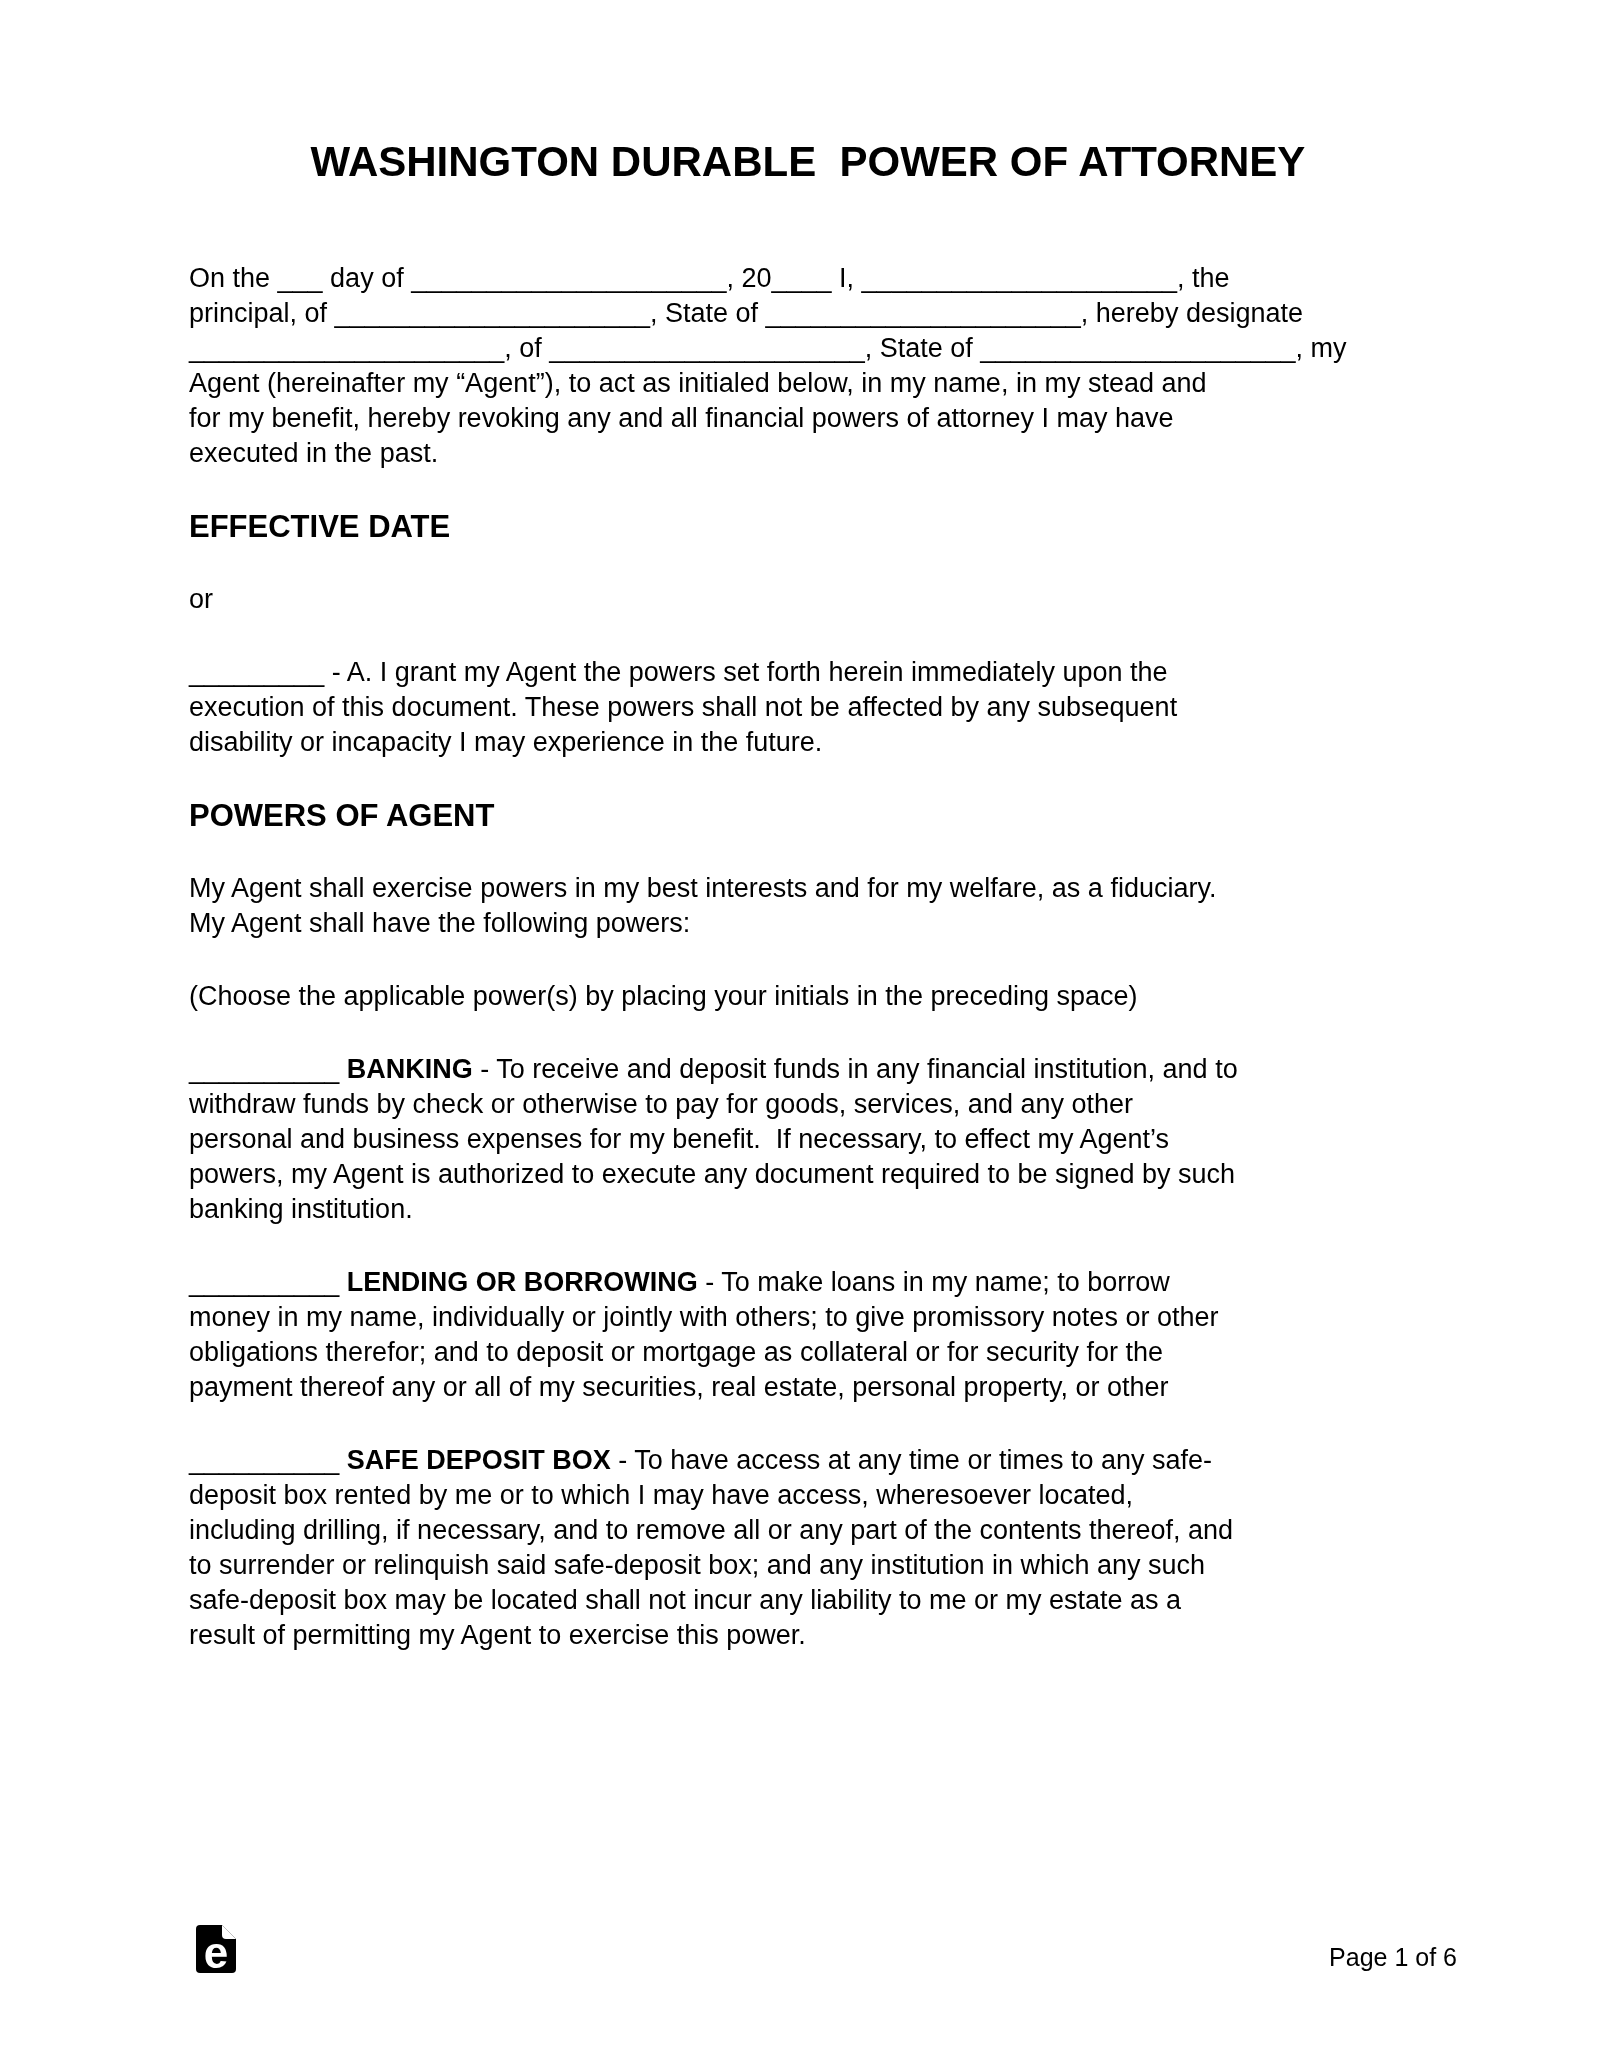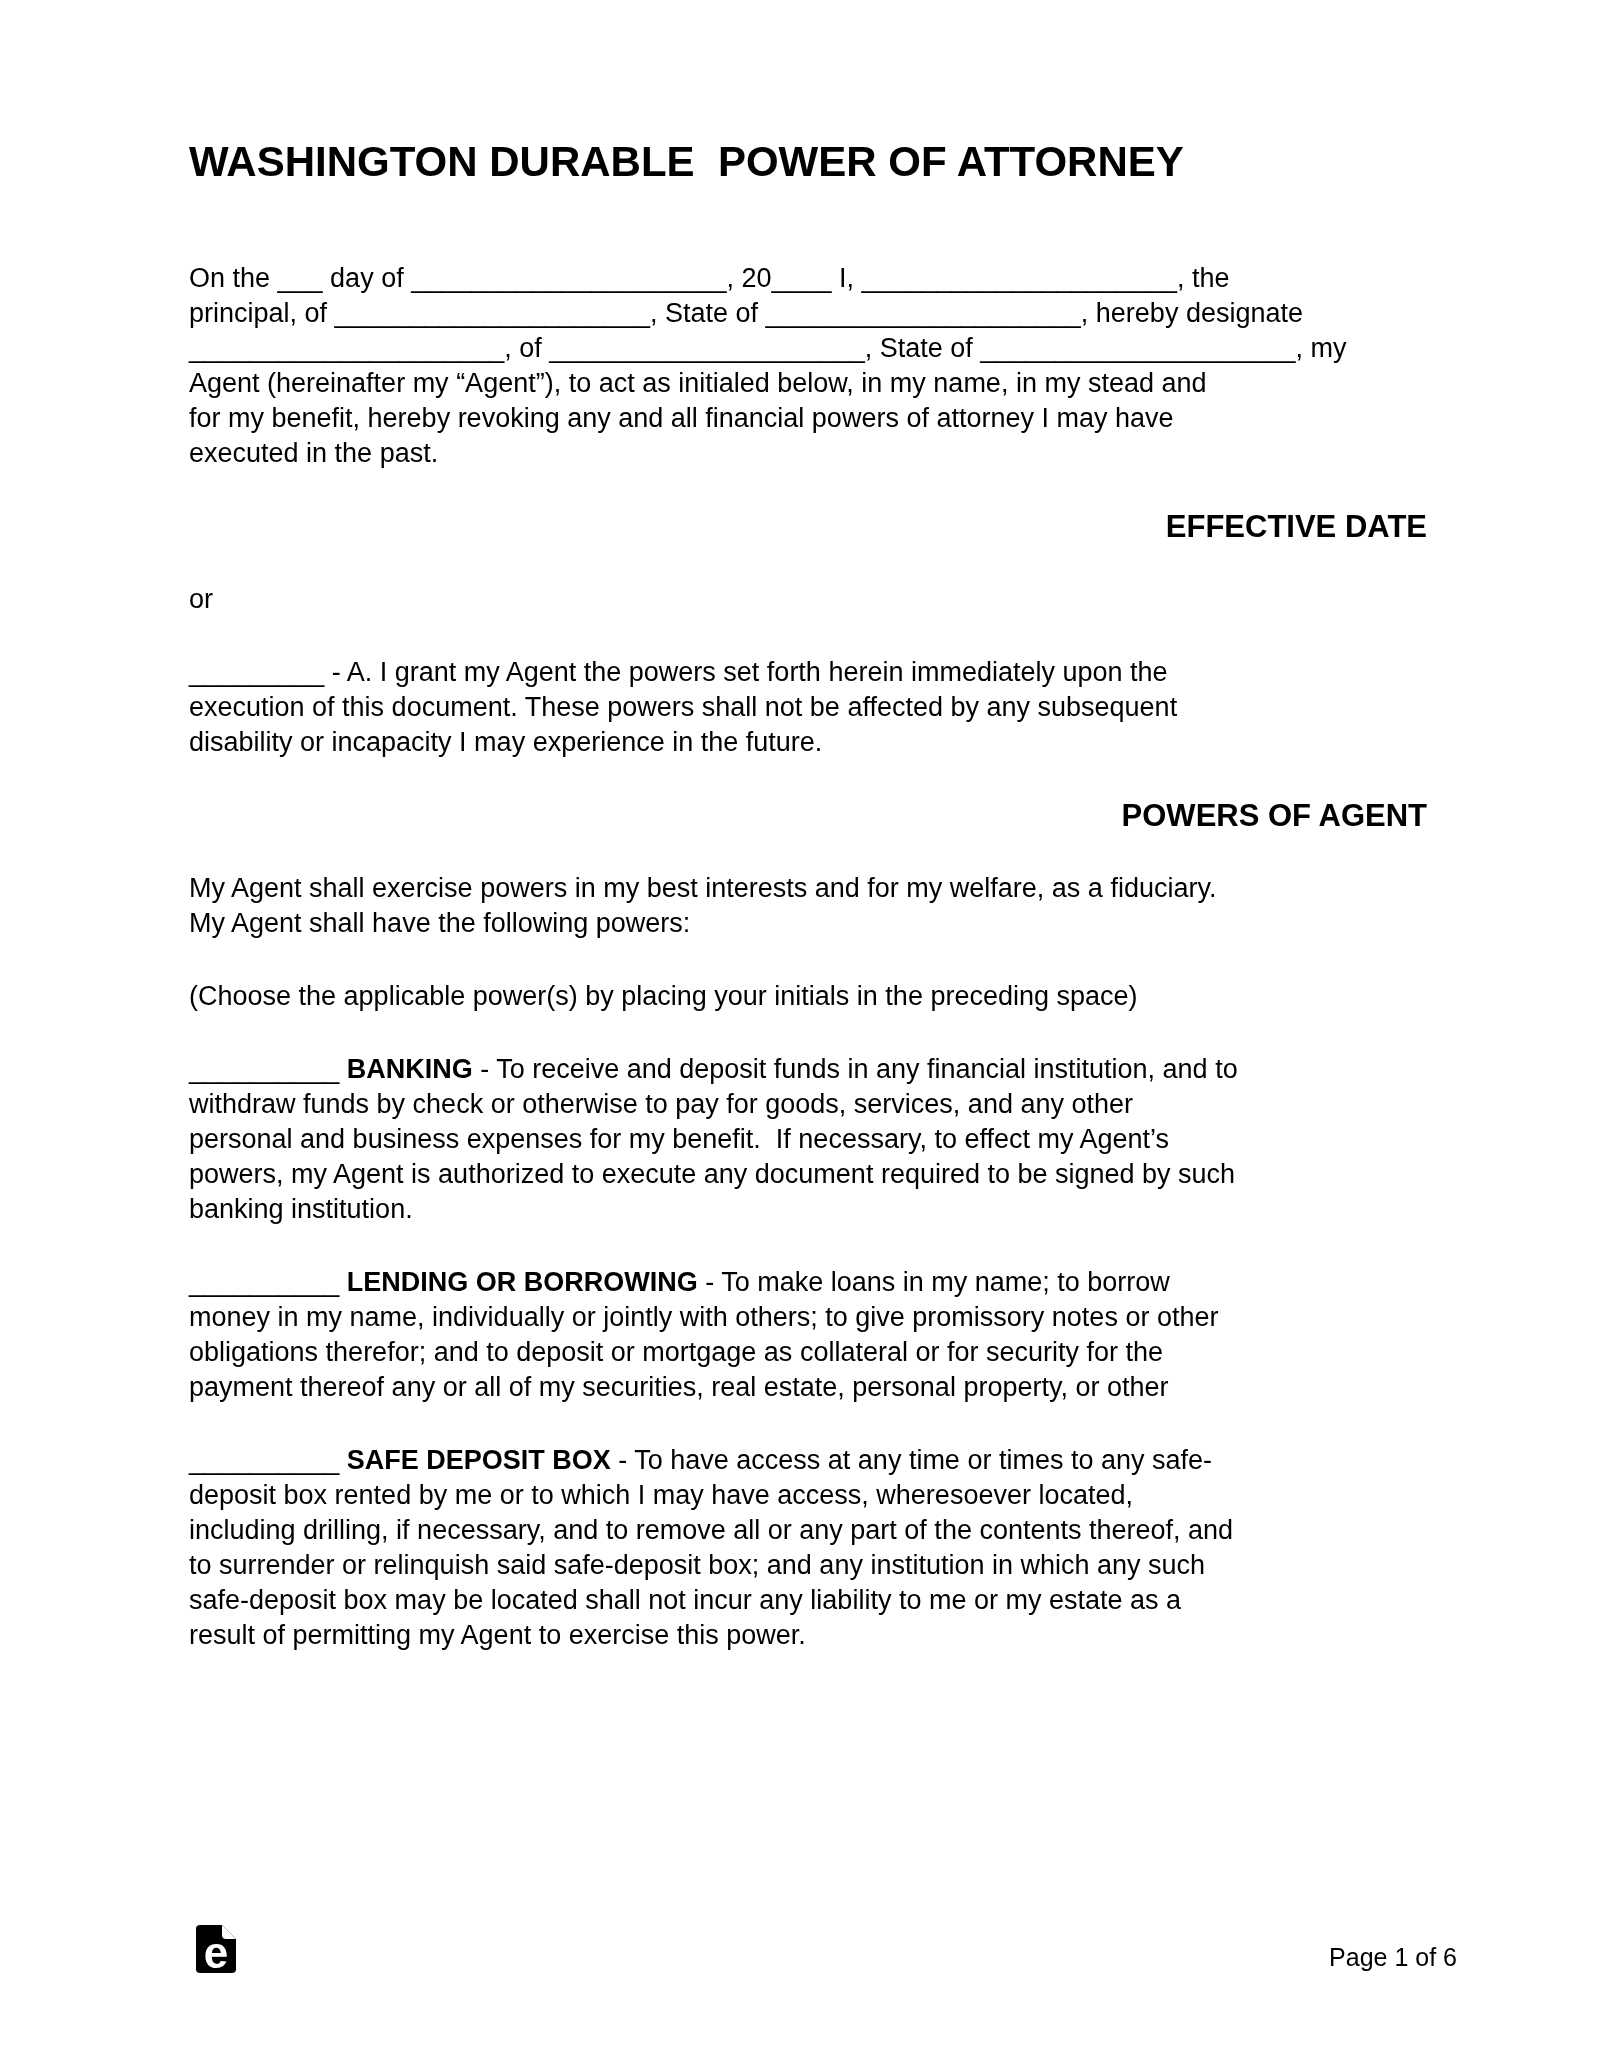--- a/index.html
+++ b/index.html
@@ -13,34 +13,34 @@
     font-family: "Liberation Sans", sans-serif;
     font-size: 27px;
     line-height: 35px;
     padding: 136px 143px 0 189px;
     overflow: hidden;
   }
   .doc-title {
     font-size: 42px;
     line-height: 52px;
     font-weight: bold;
-    text-align: left;
+    text-align: center;
     white-space: pre;
     padding-right: 30px; 
     margin-bottom: 73px;
   }
   .para {
     white-space: pre;
     margin-bottom: 38px;
   }
   .section-heading {
     font-size: 31px;
     line-height: 35px;
     font-weight: bold;
-    text-align: right;
+    text-align: left;
     white-space: pre;
     padding-right: 30px;
     margin-bottom: 38px;
   }
   .power-label { font-weight: bold; }
   .rest-lines { display: block; }
   .footer-logo {
     position: absolute;
     left: 196px;
     top: 1925px;

